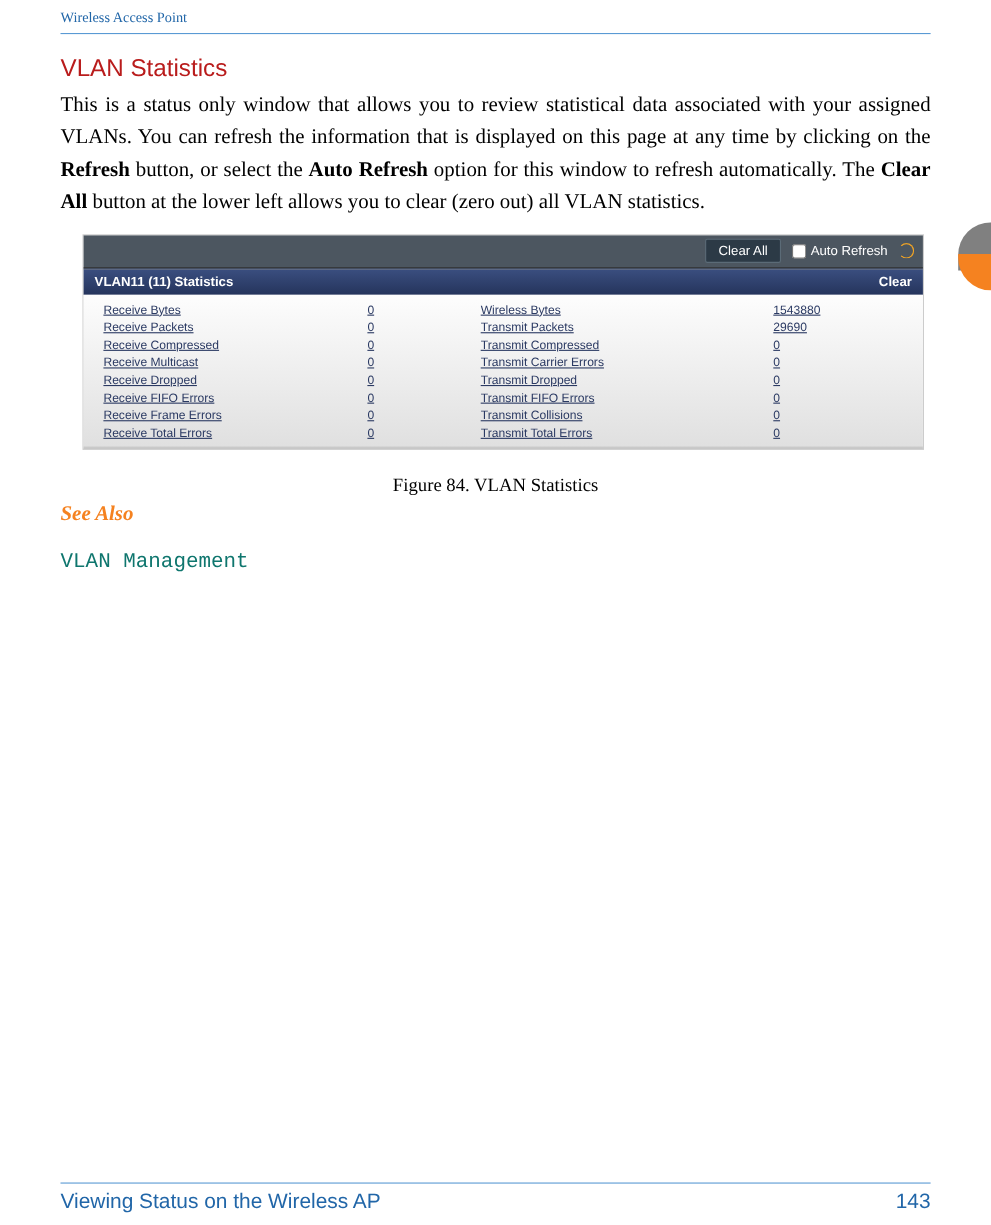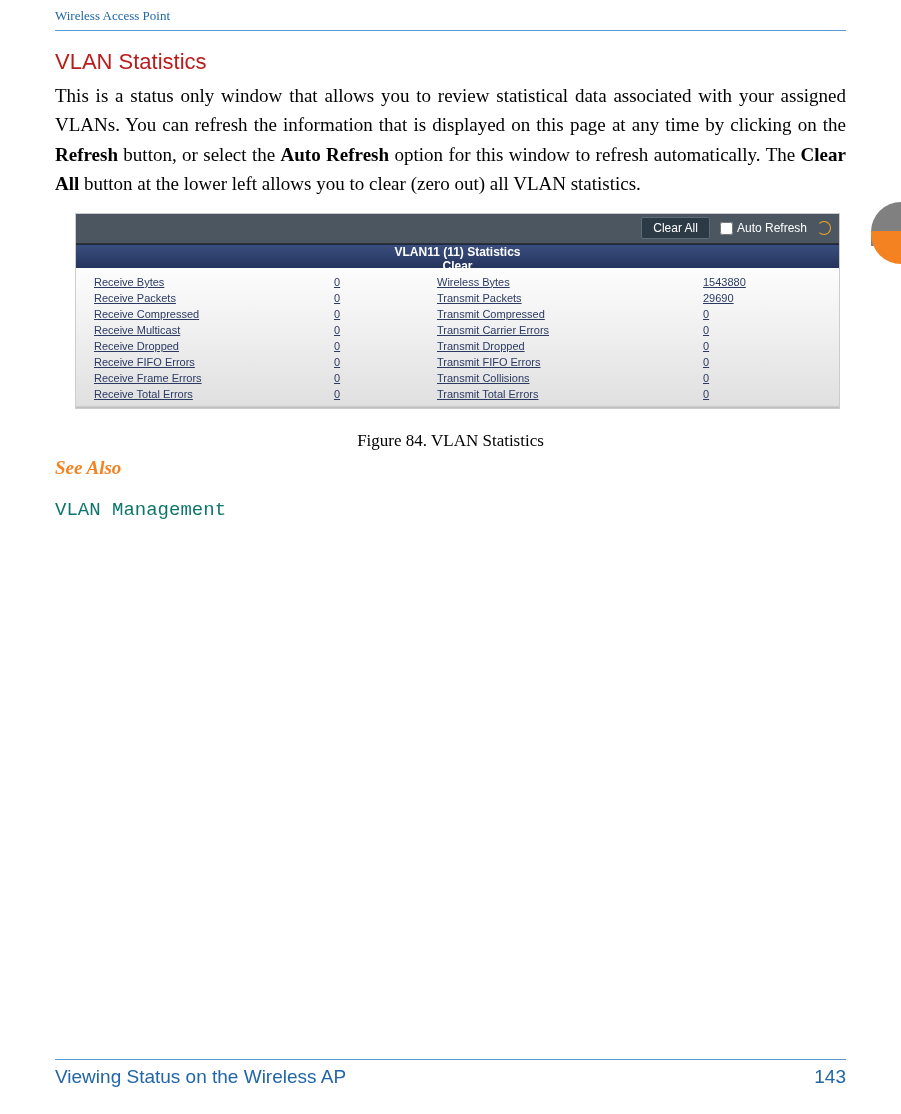--- a/index.html
+++ b/index.html
@@ -113,21 +113,20 @@
       color: #fff;
       font-family: Arial, sans-serif;
       font-size: 12px;
       font-weight: bold;
       height: 24px;
       display: flex;
       justify-content: space-between;
       align-items: center;
       padding: 0 10px;
       border-top: 1px solid #1c2a4a;
-      flex-direction: column;
     }
     .fig-table {
       background: linear-gradient(#fdfdfd, #e0e0e0 98%, #b8b8b8);
       padding: 6px 0 6px 0;
     }
     .fig-row {
       display: flex;
       font-family: Arial, sans-serif;
       font-size: 11px;
       color: #2b3a63;
@@ -156,21 +155,21 @@
     .link-line {
       color: #0f766e;
       font-family: Liberation Mono, monospace;
       font-size: 19px;
       line-height: 1.45;
     }
     .footer {
       position: absolute;
       left: 55px;
       right: 55px;
-      bottom: 26px;
+      bottom: 10px;
     }
     .footer-rule {
       border: none;
       border-top: 1px solid #5a9ad4;
       margin-bottom: 6px;
     }
     .footer-line {
       display: flex;
       justify-content: space-between;
       font-family: 'Trebuchet MS', Arial, sans-serif;

